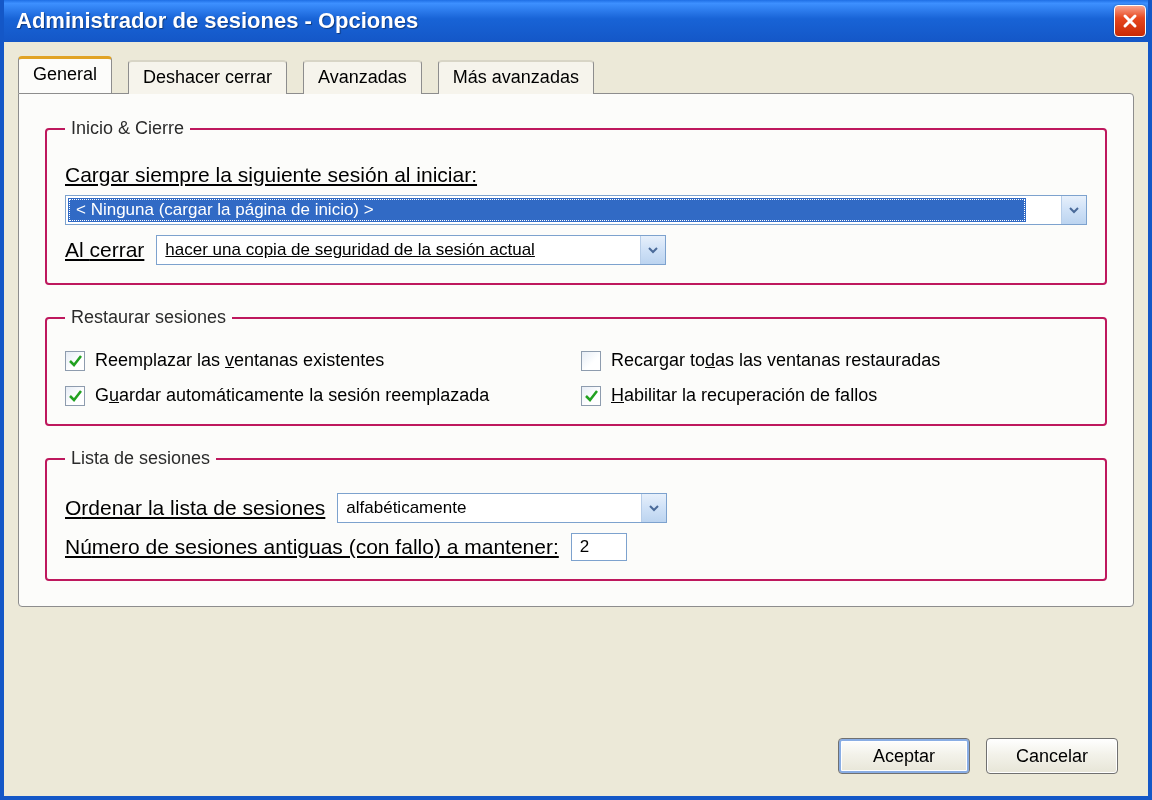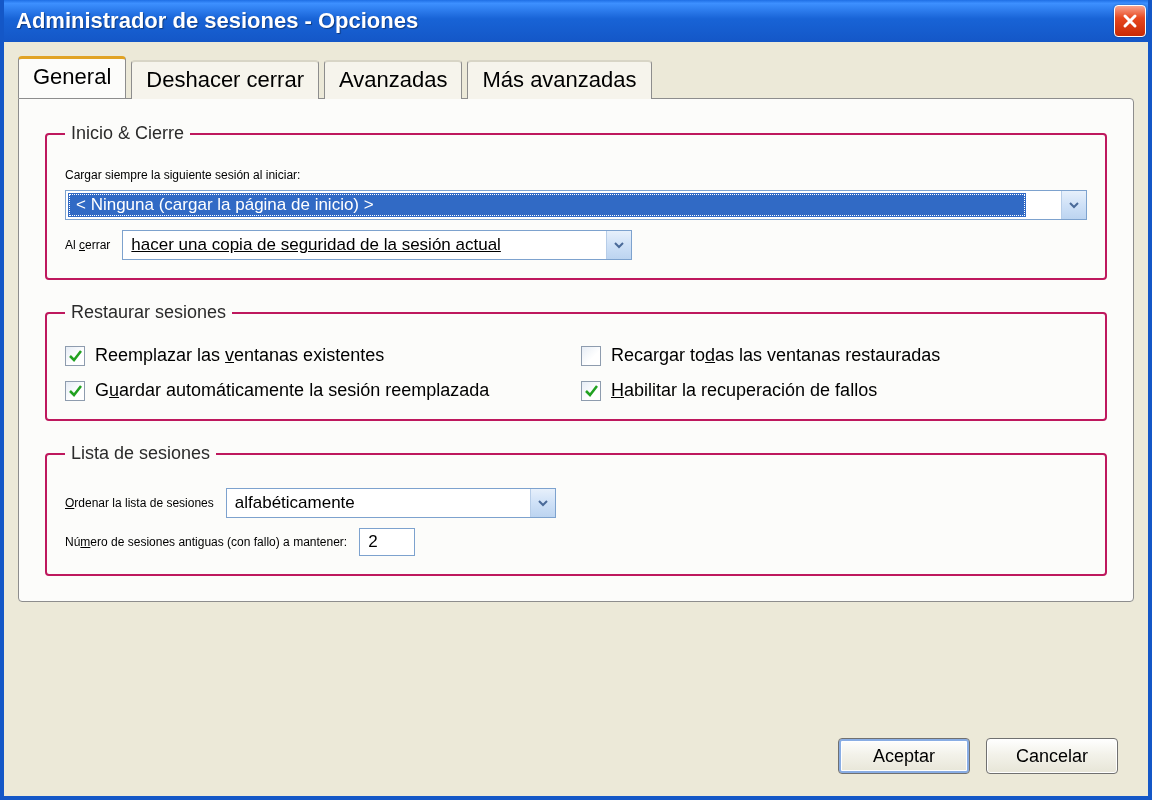--- a/index.html
+++ b/index.html
@@ -99,23 +99,23 @@
     position: relative;
     z-index: 2;
   }
 
   .tab {
     padding: 6px 14px 6px 14px;
     border: 1px solid var(--tab-border);
     border-bottom: none;
     border-radius: 4px 4px 0 0;
     background: #f6f4ec;
-    font-size: 22px;
+    font-size: 18px;
     cursor: pointer;
-    margin-right: 5px;
+    margin-right: 16px;
     position: relative;
     top: 1px;
   }
   .tab.active {
     background: #fcfcfa;
     border-top: 3px solid #e1a325;
     padding-top: 5px;
     padding-bottom: 8px;
     z-index: 3;
     top: 0;
@@ -150,21 +150,21 @@
     background: #fcfcfa;
   }
 
   .row {
     display: flex;
     align-items: center;
     margin-top: 10px;
   }
   .row:first-child { margin-top: 6px; }
 
-  .label-text { font-size: 12px; }
+  .label-text { font-size: 21px; text-decoration: underline; }
 
   
   .combo {
     display: flex;
     align-items: stretch;
     height: 30px;
     border: 1px solid var(--combo-blue);
     background: #ffffff;
     box-sizing: border-box;
   }

